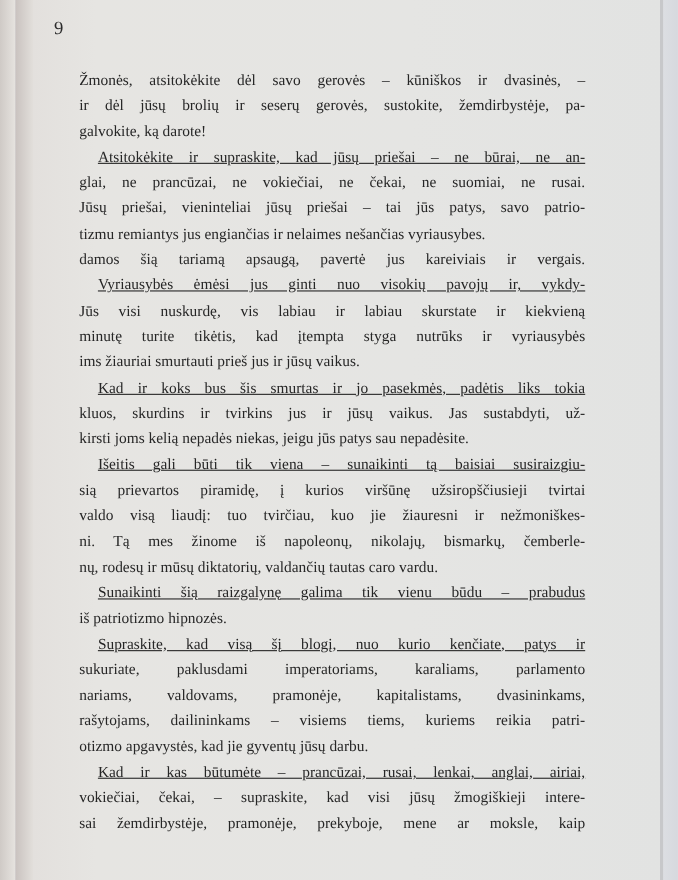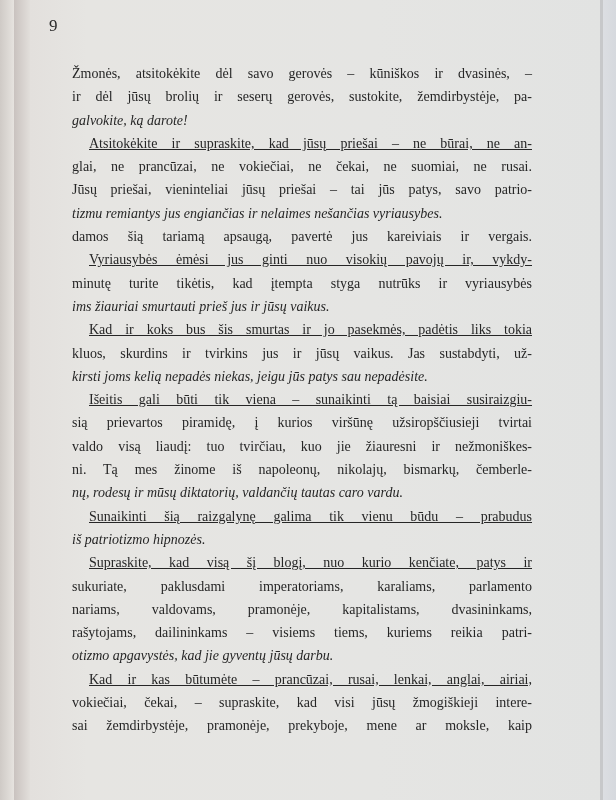--- a/index.html
+++ b/index.html
@@ -30,21 +30,21 @@
     background: linear-gradient(to right, #dcdee2, #d6d9de);
   }
   .page-number {
     position: absolute; left: 49px; top: 16px; font-size: 17px; color: #2b2b2b;
   }
   .text {
     position: absolute; left: 51px; top: 62px; width: 460px;
     font-size: 14px; line-height: 23.3px; color: #262626; margin-left: 21px;
   }
   .line { display: block; white-space: nowrap; text-align: justify; text-align-last: justify; }
-  .line.last { text-align-last: left; font-style: italic; }
+  .line.last { text-align-last: left; }
   .line.indent { padding-left: 17px; text-decoration: underline; }
 </style>
 </head>
 <body>
 
 <div class="prev-page"></div>
 <div class="gutter"></div>
 <div class="page"></div>
 <div class="edge"></div>
 <div class="right-bg"></div>
@@ -59,20 +59,21 @@
     </div>
     <div>
       <span class="line indent">Atsitokėkite ir supraskite, kad jūsų priešai – ne būrai, ne an-</span>
       <span class="line">glai, ne prancūzai, ne vokiečiai, ne čekai, ne suomiai, ne rusai.</span>
       <span class="line">Jūsų priešai, vieninteliai jūsų priešai – tai jūs patys, savo patrio-</span>
       <span class="line last">tizmu remiantys jus engiančias ir nelaimes nešančias vyriausybes.</span>
     </div>
     <div>
       <span class="line">damos šią tariamą apsaugą, pavertė jus kareiviais ir vergais.</span>
       <span class="line indent">Vyriausybės ėmėsi jus ginti nuo visokių pavojų ir, vykdy-</span>
+      <span class="line">Jūs visi nuskurdę, vis labiau ir labiau skurstate ir kiekvieną</span>
       <span class="line">minutę turite tikėtis, kad įtempta styga nutrūks ir vyriausybės</span>
       <span class="line last">ims žiauriai smurtauti prieš jus ir jūsų vaikus.</span>
     </div>
     <div>
       <span class="line indent">Kad ir koks bus šis smurtas ir jo pasekmės, padėtis liks tokia</span>
       <span class="line">kluos, skurdins ir tvirkins jus ir jūsų vaikus. Jas sustabdyti, už-</span>
       <span class="line last">kirsti joms kelią nepadės niekas, jeigu jūs patys sau nepadėsite.</span>
     </div>
     <div>
       <span class="line indent">Išeitis gali būti tik viena – sunaikinti tą baisiai susiraizgiu-</span>

